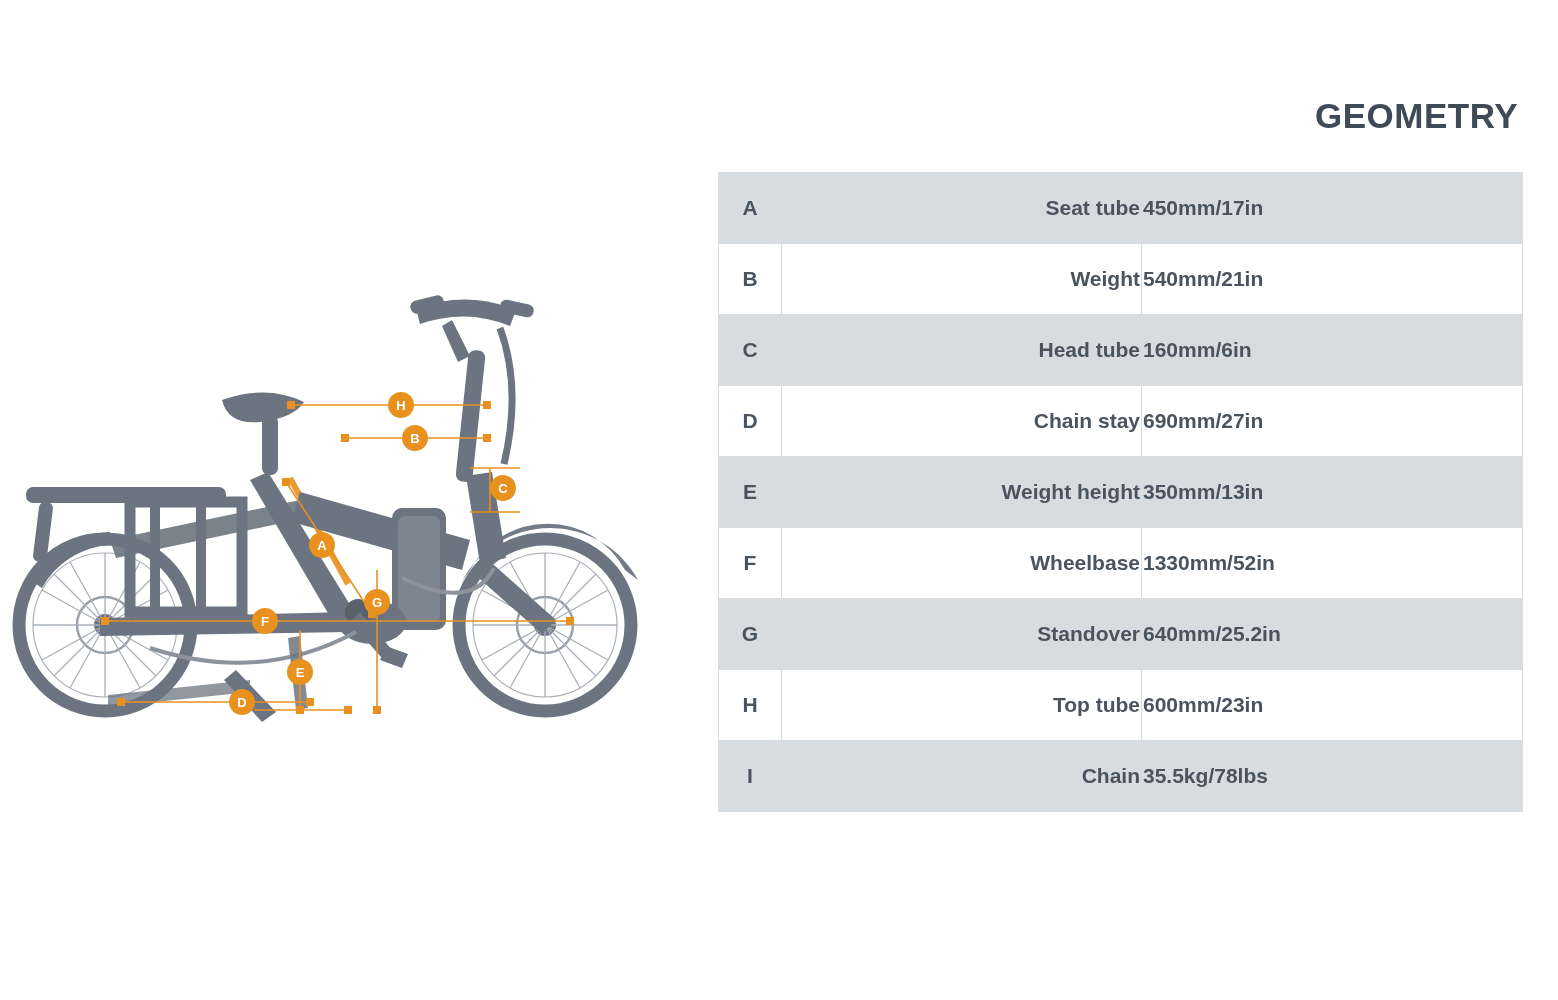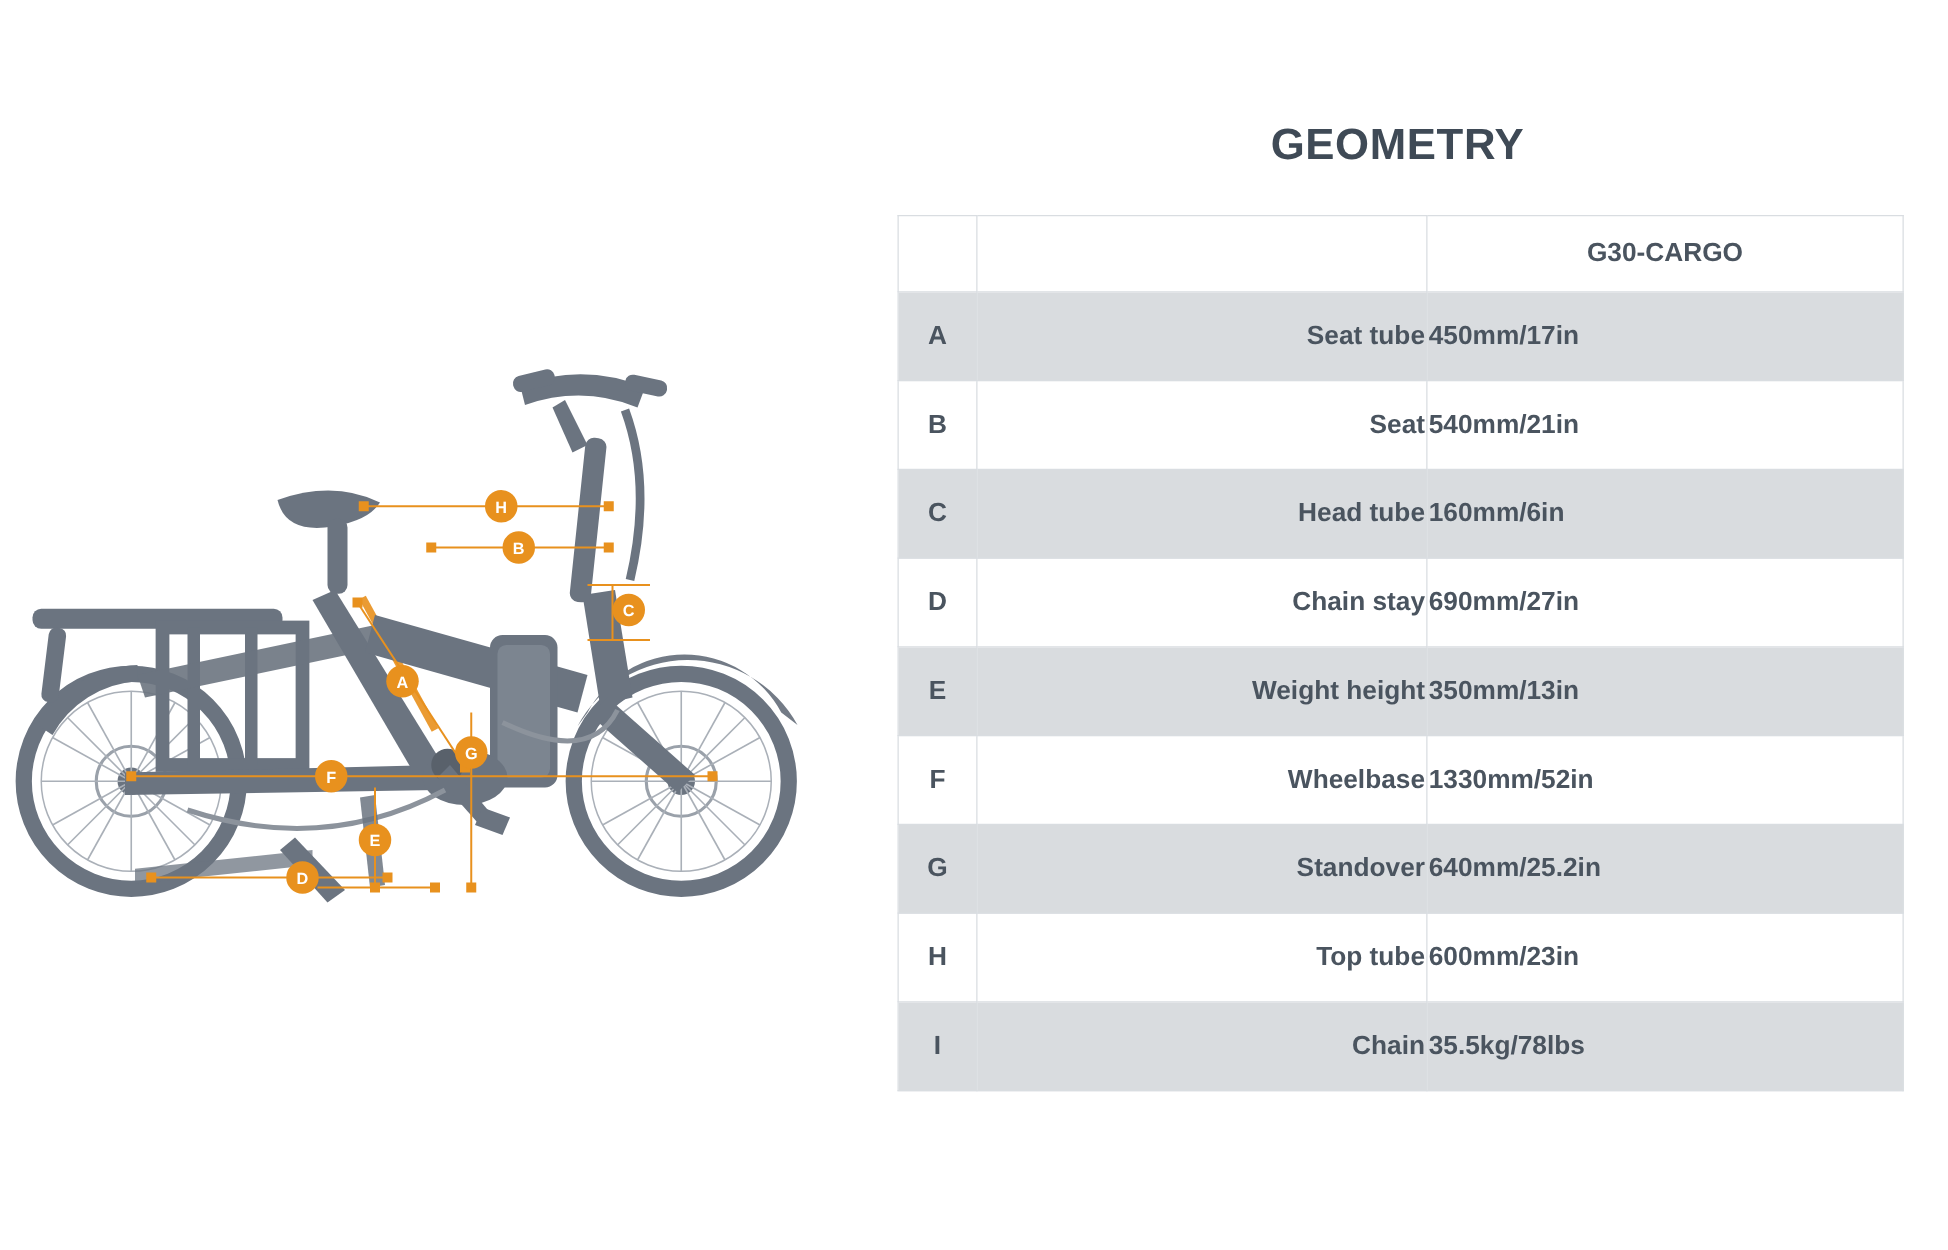--- a/index.html
+++ b/index.html
@@ -33,21 +33,21 @@
   }
 
   
   #geo-panel {
     position: absolute;
     left: 718px;
     top: 96px;
     width: 800px;
   }
   #geo-title {
-    text-align: center;
+    text-align: right;
     font-size: 35px;
     font-weight: bold;
     letter-spacing: .5px;
     color: #3f4a56;
     margin: 0 0 36px 0;
     width: 800px;
   }
   table.geo {
     border-collapse: collapse;
     width: 797px;
@@ -266,33 +266,28 @@
       </g>
     </g>
   </svg>
 </div>
 
 <div id="geo-panel">
   <div id="geo-title">GEOMETRY</div>
 
   <table class="geo">
     <tbody id="geo-tbody">
-      <tr class="head plain">
-        <td class="c-letter"></td>
-        <td class="c-name"></td>
-        <td class="c-value head-model">G30-CARGO</td>
-      </tr>
     <tr class="shaded">
           <td class="c-letter">A</td>
           <td class="c-name">Seat tube</td>
           <td class="c-value">450mm/17in</td>
         </tr>
         <tr class="plain">
           <td class="c-letter">B</td>
-          <td class="c-name">Seat</td>
+          <td class="c-name">Weight</td>
           <td class="c-value">540mm/21in</td>
         </tr>
         <tr class="shaded">
           <td class="c-letter">C</td>
           <td class="c-name">Head tube</td>
           <td class="c-value">160mm/6in</td>
         </tr>
         <tr class="plain">
           <td class="c-letter">D</td>
           <td class="c-name">Chain stay</td>

